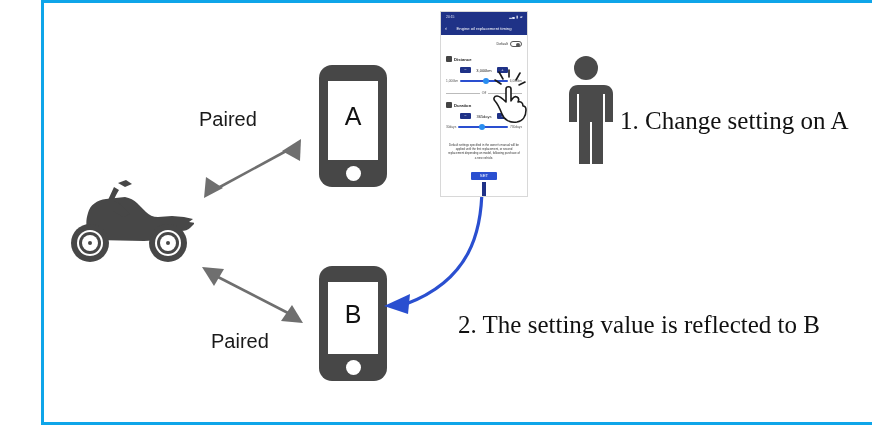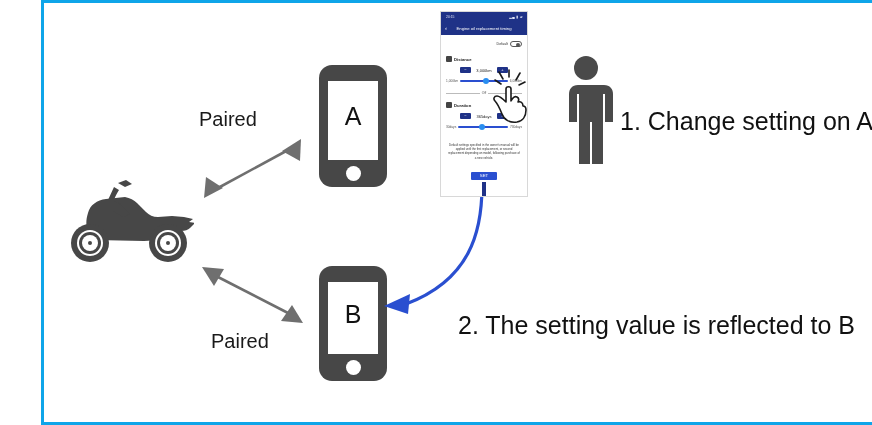--- a/index.html
+++ b/index.html
@@ -99,20 +99,21 @@
     width: 68px;
     height: 112px;
   }
 
   
   .caption {
     position: absolute;
     font-size: 25px;
     color: #111111;
     white-space: nowrap;
+    font-family: Liberation Serif, serif;
   }
   #caption-1 { left: 576px; top: 104px; }
   #caption-2 { left: 414px; top: 308px; text-align: right; }
 
   
   #mockup {
     position: absolute;
     left: 396px;
     top: 8px;
     width: 88px;

